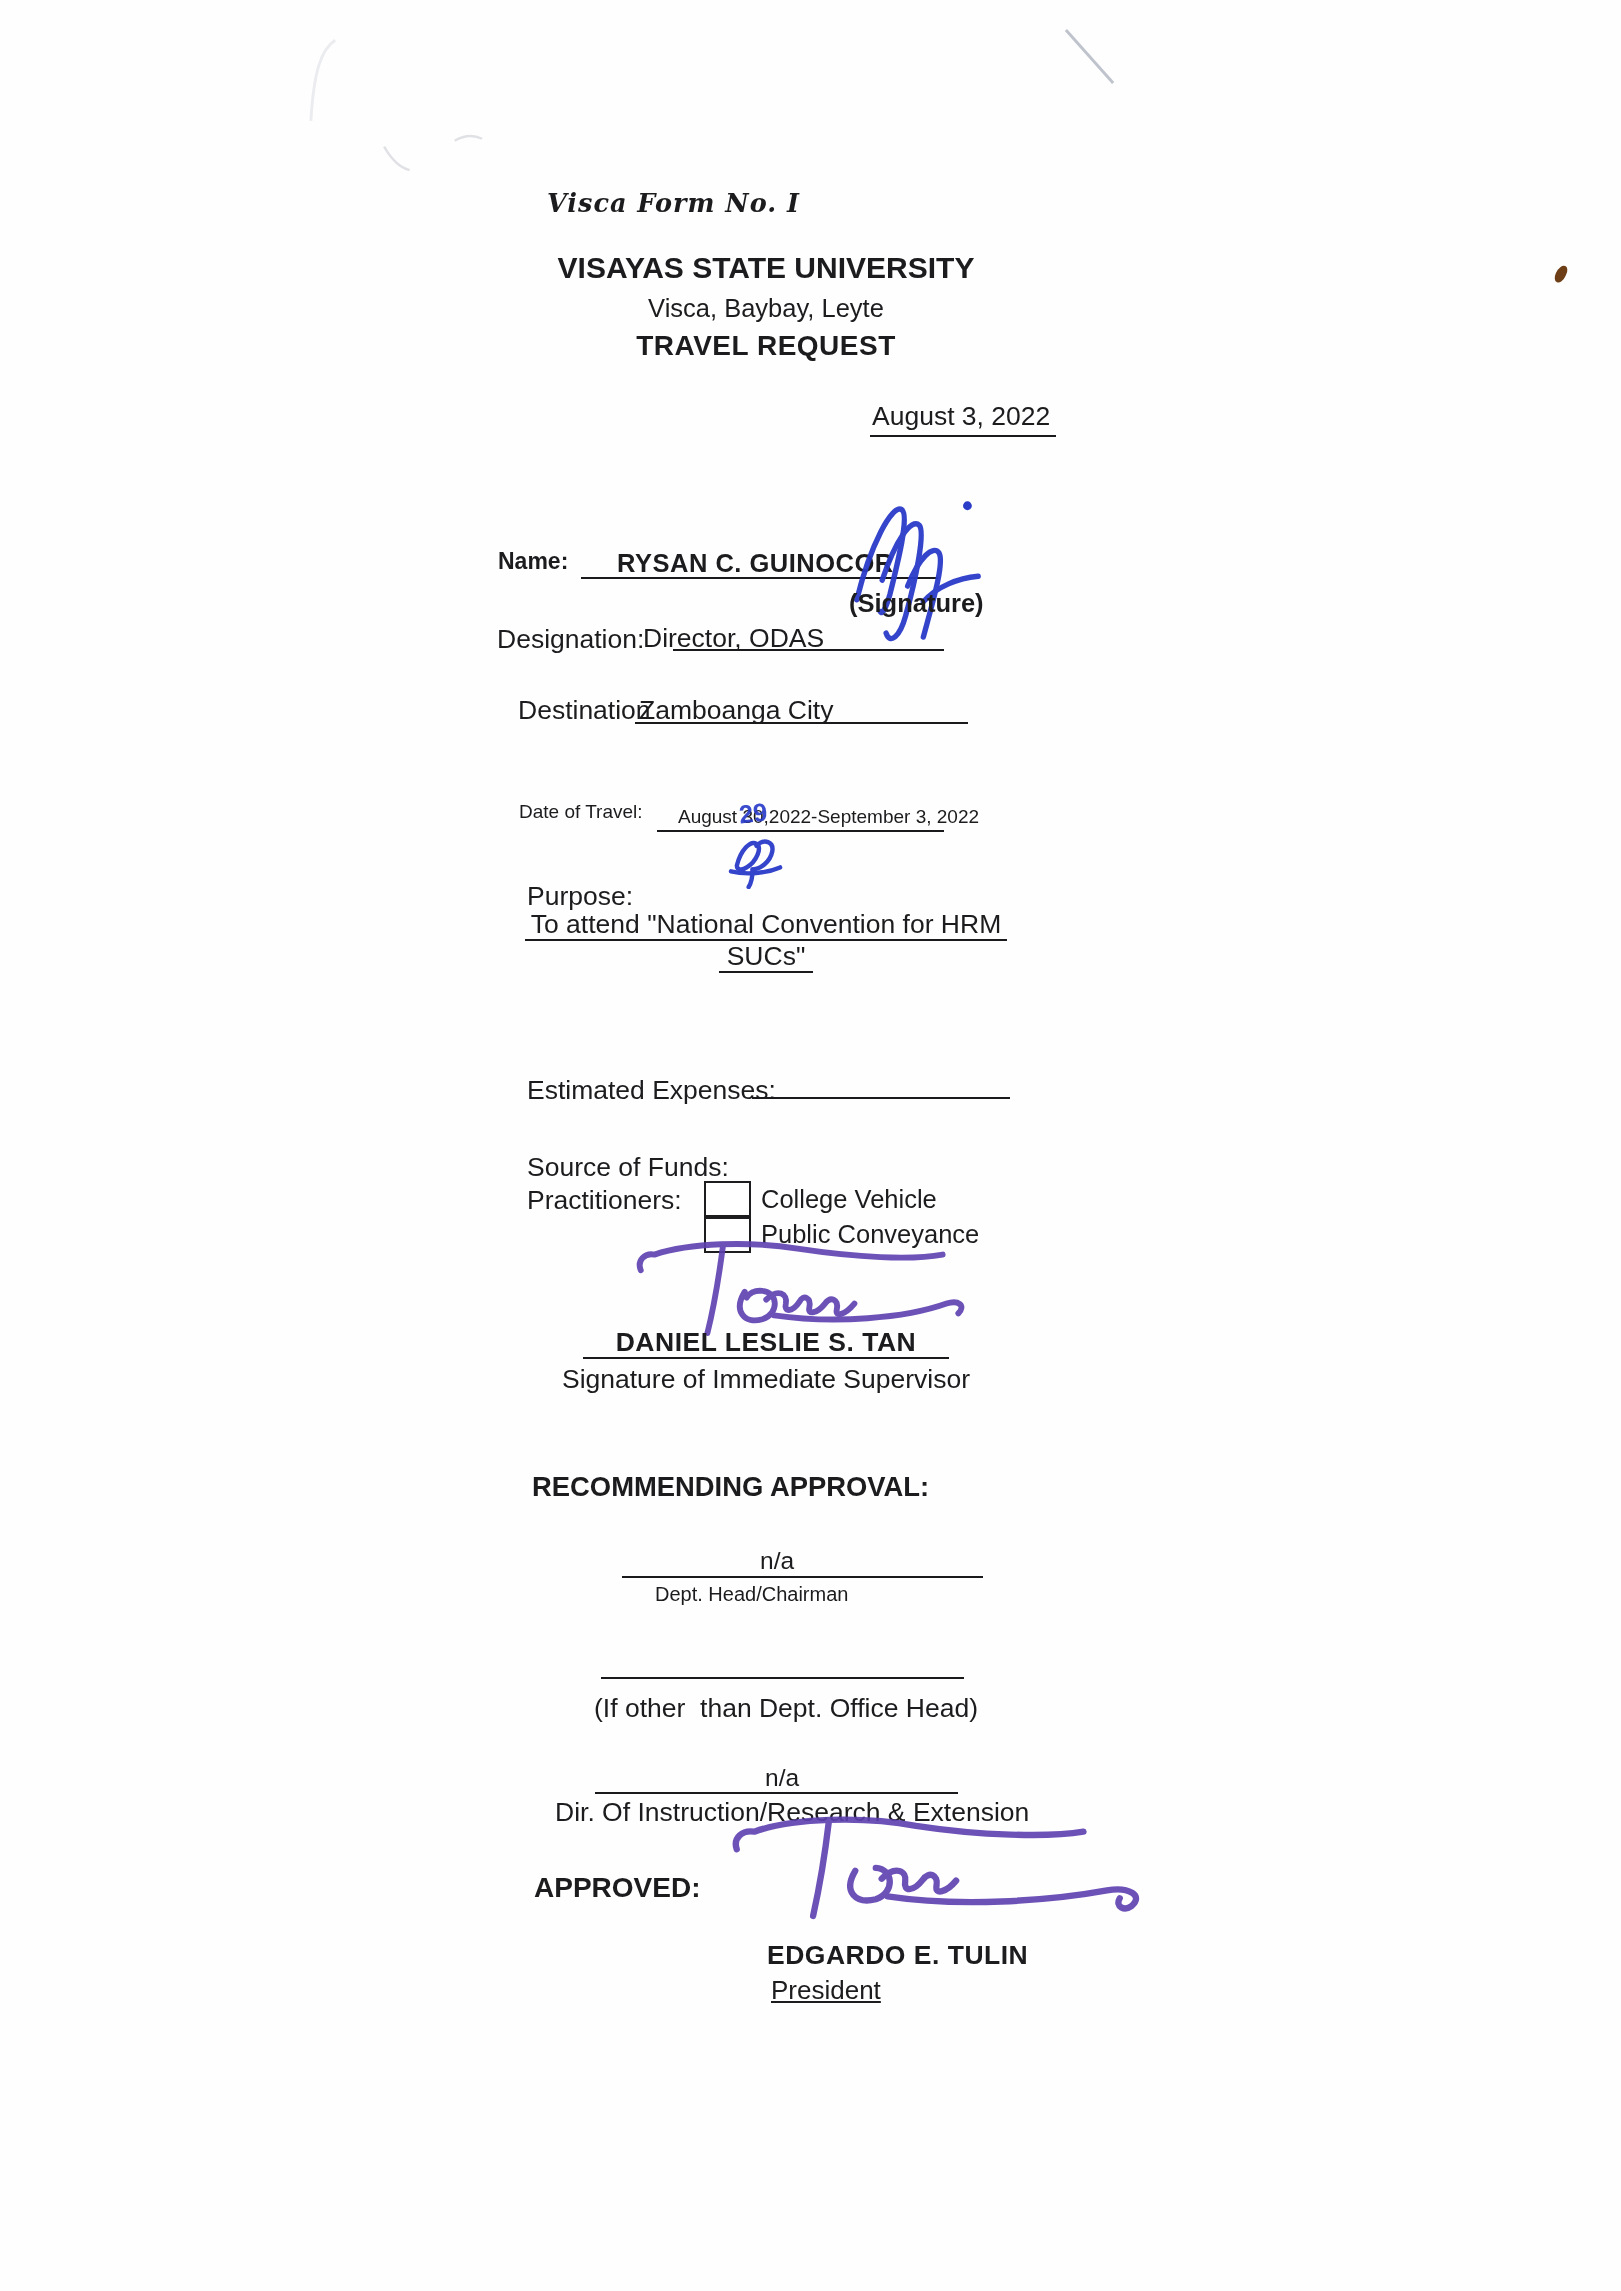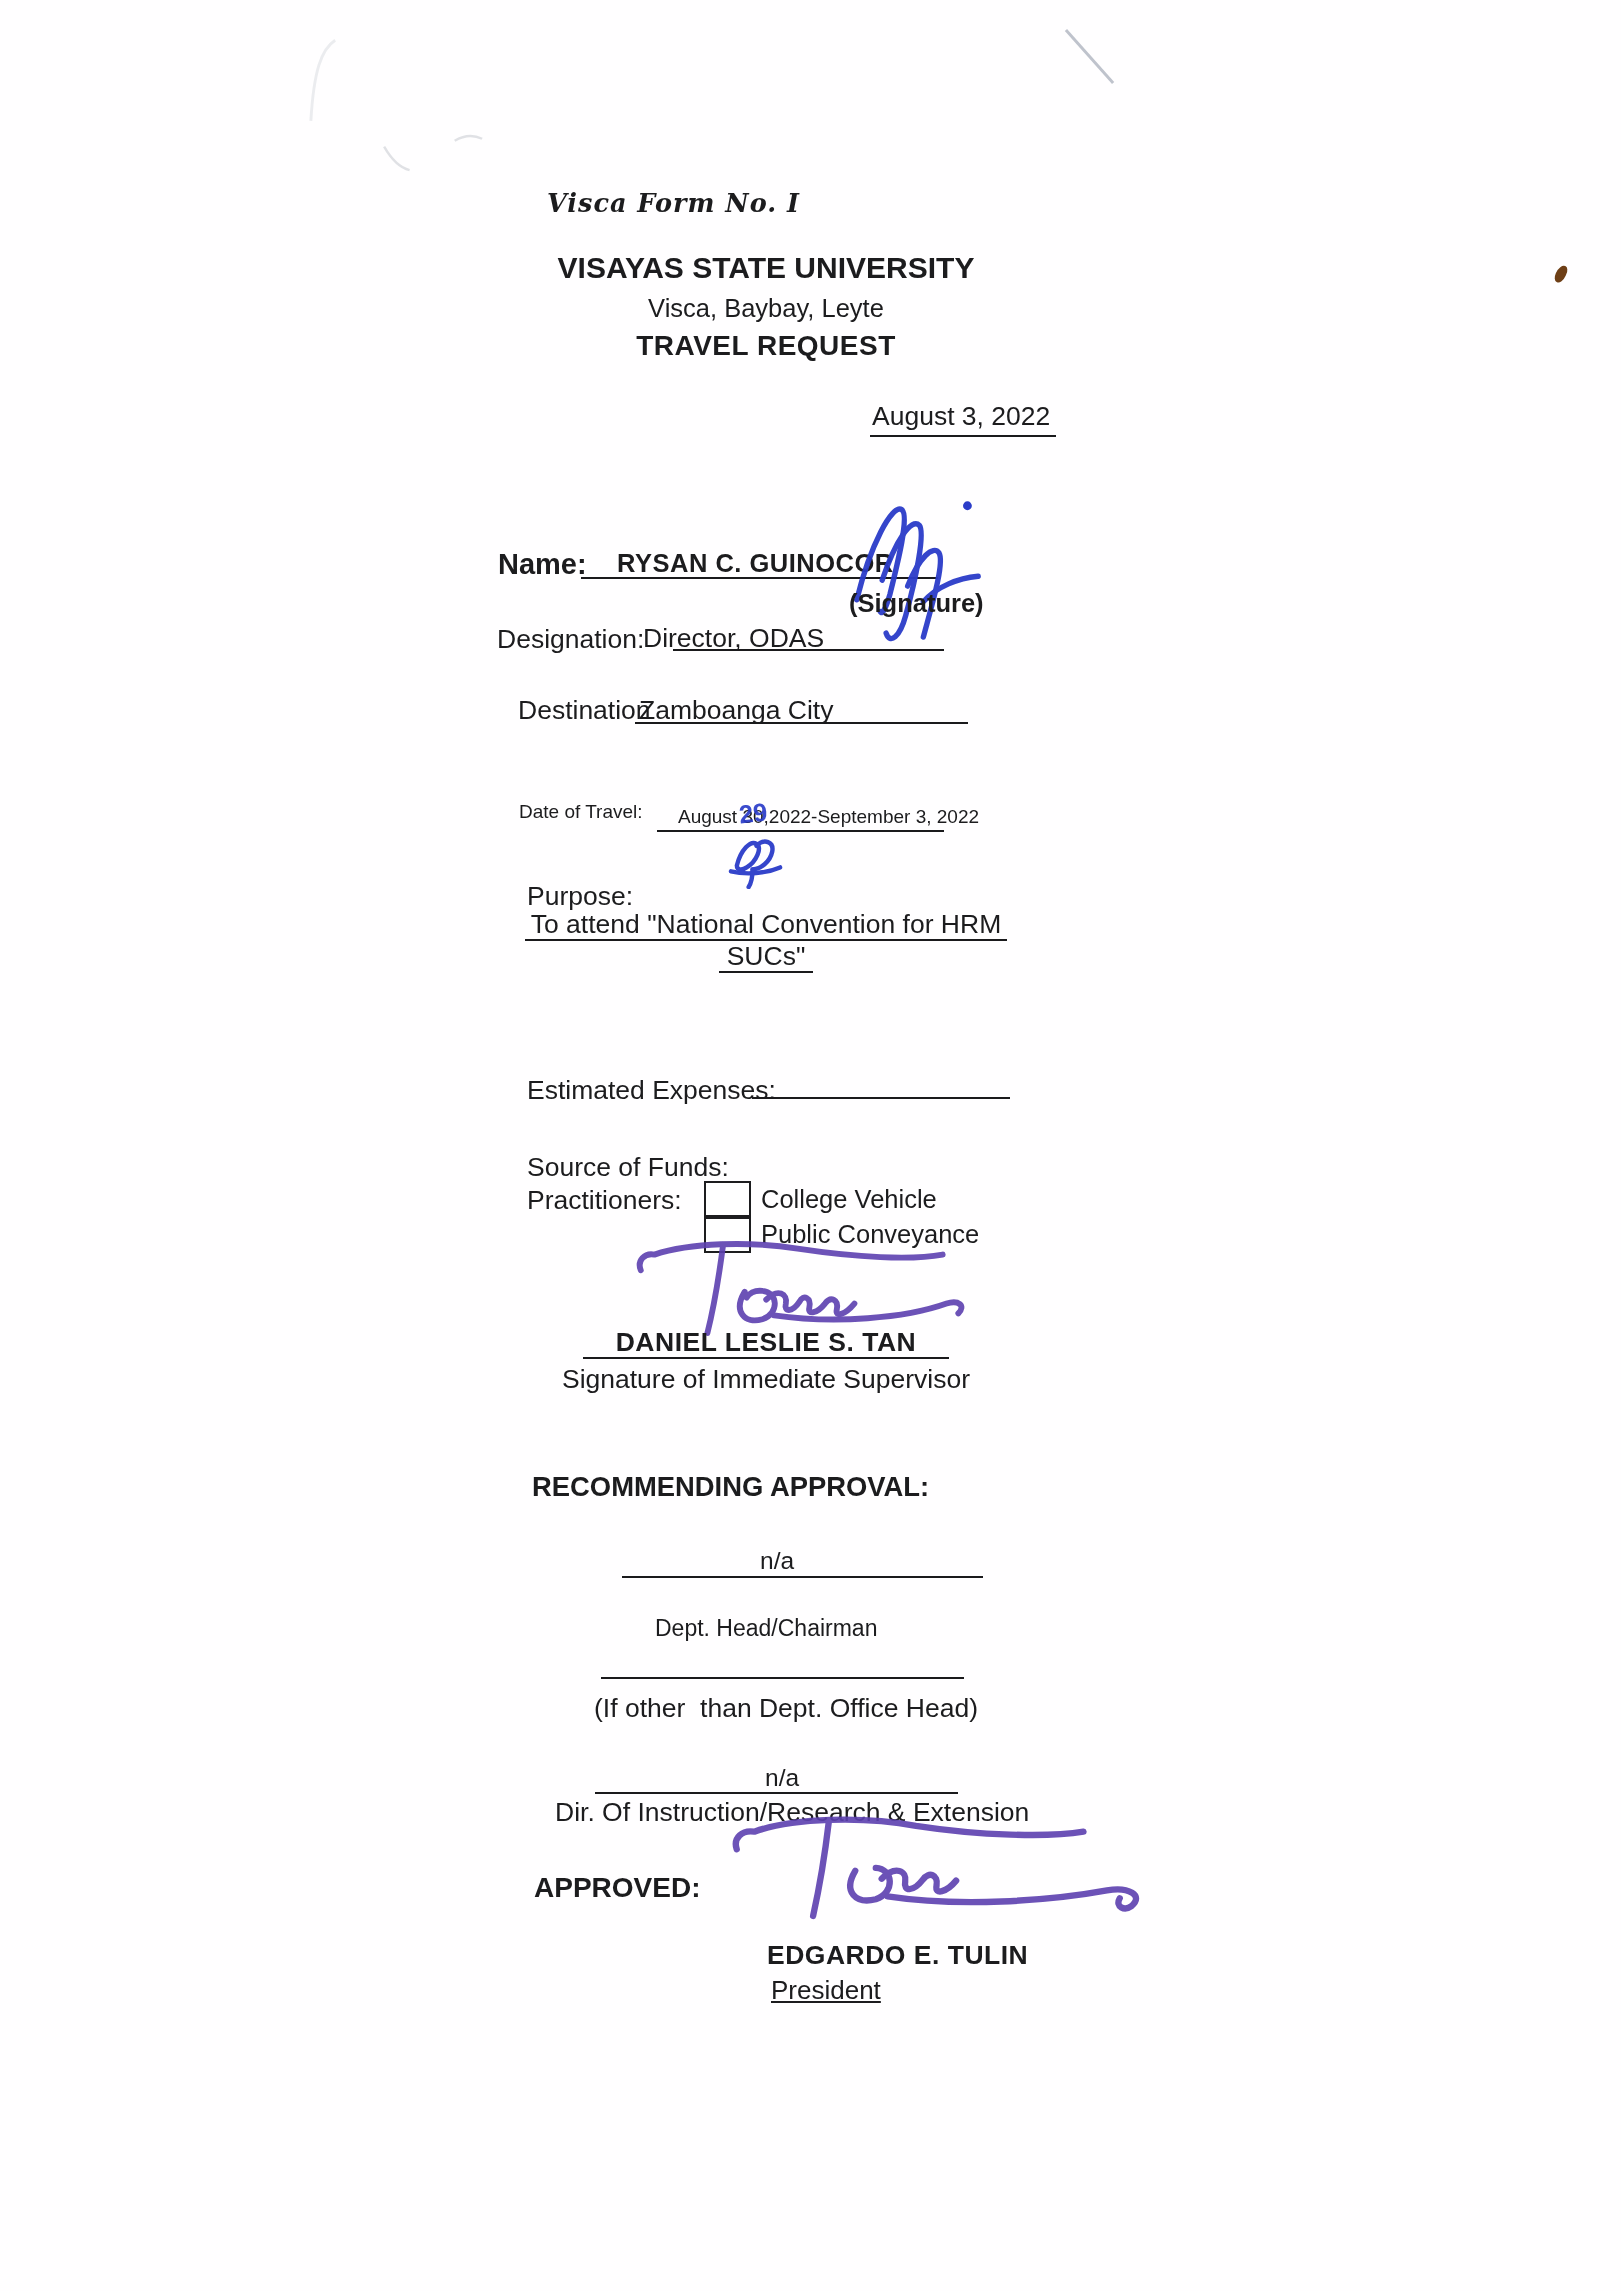--- a/index.html
+++ b/index.html
@@ -35,21 +35,21 @@
   <div class="abs scriptfont" style="left:519px;top:188px;font-size:25.5px;letter-spacing:1px;margin-left:28px;">Visca Form No. I</div>
 
   <div class="center-col" style="top:251px;">
     <div class="b" style="font-size:30px;margin-bottom:8.8px;">VISAYAS STATE UNIVERSITY</div>
     <div style="font-size:25.5px;margin-bottom:6.9px;">Visca, Baybay, Leyte</div>
     <div class="b" style="font-size:28px;letter-spacing:0.5px;">TRAVEL REQUEST</div>
   </div>
 
   <div class="abs" style="left:870px;top:401px;font-size:26.5px;border-bottom:2.9px solid #1a1a1c;padding:0 5.9px 2.9px 2px;">August 3, 2022</div>
 
-  <div class="abs b" style="left:498px;top:548px;font-size:29px;">Name:</div>
+  <div class="abs b" style="left:498px;top:548px;font-size:23px;">Name:</div>
   <div class="abs b" style="left:617px;top:549px;font-size:25.5px;letter-spacing:0.5px;">RYSAN C. GUINOCOR</div>
   <div class="rule" style="left:581px;top:577px;width:357px;"></div>
 
   <svg class="abs" style="left:843px;top:484px;" width="145" height="165" viewBox="0 0 148 168">
     <g class="ink" stroke="#2b3cc9" stroke-width="5.5" opacity=".95">
       <path d="M14,118 C28,62 50,20 60,26 C68,32 56,80 48,112 C44,126 40,134 38,130"></path>
       <path d="M40,98 C54,56 70,34 78,42 C84,50 74,98 64,134 C58,156 48,164 44,152"></path>
       <path d="M66,104 C78,74 92,62 98,70 C104,80 90,126 82,156"></path>
       <path d="M82,120 C96,104 118,96 138,94"></path>
     </g>
@@ -109,21 +109,21 @@
     </g>
   </svg>
   <div class="center-col b" style="top:1327px;font-size:26.5px;letter-spacing:0.5px;">DANIEL LESLIE S. TAN</div>
   <div class="rule" style="left:583px;top:1357px;width:366px;"></div>
   <div class="center-col" style="top:1364px;font-size:26.5px;">Signature of Immediate Supervisor</div>
 
   <div class="abs b" style="left:532px;top:1471px;font-size:27.4px;">RECOMMENDING APPROVAL:</div>
 
   <div class="abs" style="left:760px;top:1547px;font-size:24.5px;">n/a</div>
   <div class="rule" style="left:622px;top:1576px;width:361px;"></div>
-  <div class="abs" style="left:655px;top:1583px;font-size:23px;margin-top:32px;">Dept. Head/Chairman</div>
+  <div class="abs" style="left:655px;top:1583px;font-size:20px;">Dept. Head/Chairman</div>
 
   <div class="rule" style="left:601px;top:1677px;width:363px;"></div>
   <div class="abs" style="left:594px;top:1693px;font-size:26.5px;white-space:pre;">(If other  than Dept. Office Head)</div>
 
   <div class="abs" style="left:765px;top:1764px;font-size:24.5px;">n/a</div>
   <div class="rule" style="left:595px;top:1792px;width:363px;"></div>
   <div class="abs" style="left:555px;top:1797px;font-size:26.5px;">Dir. Of Instruction/Research &amp; Extension</div>
 
   <svg class="abs" style="left:723px;top:1806px;" width="431" height="116" viewBox="0 0 440 118">
     <g class="ink" stroke="#5d40b0" stroke-width="6.5" opacity=".9">

